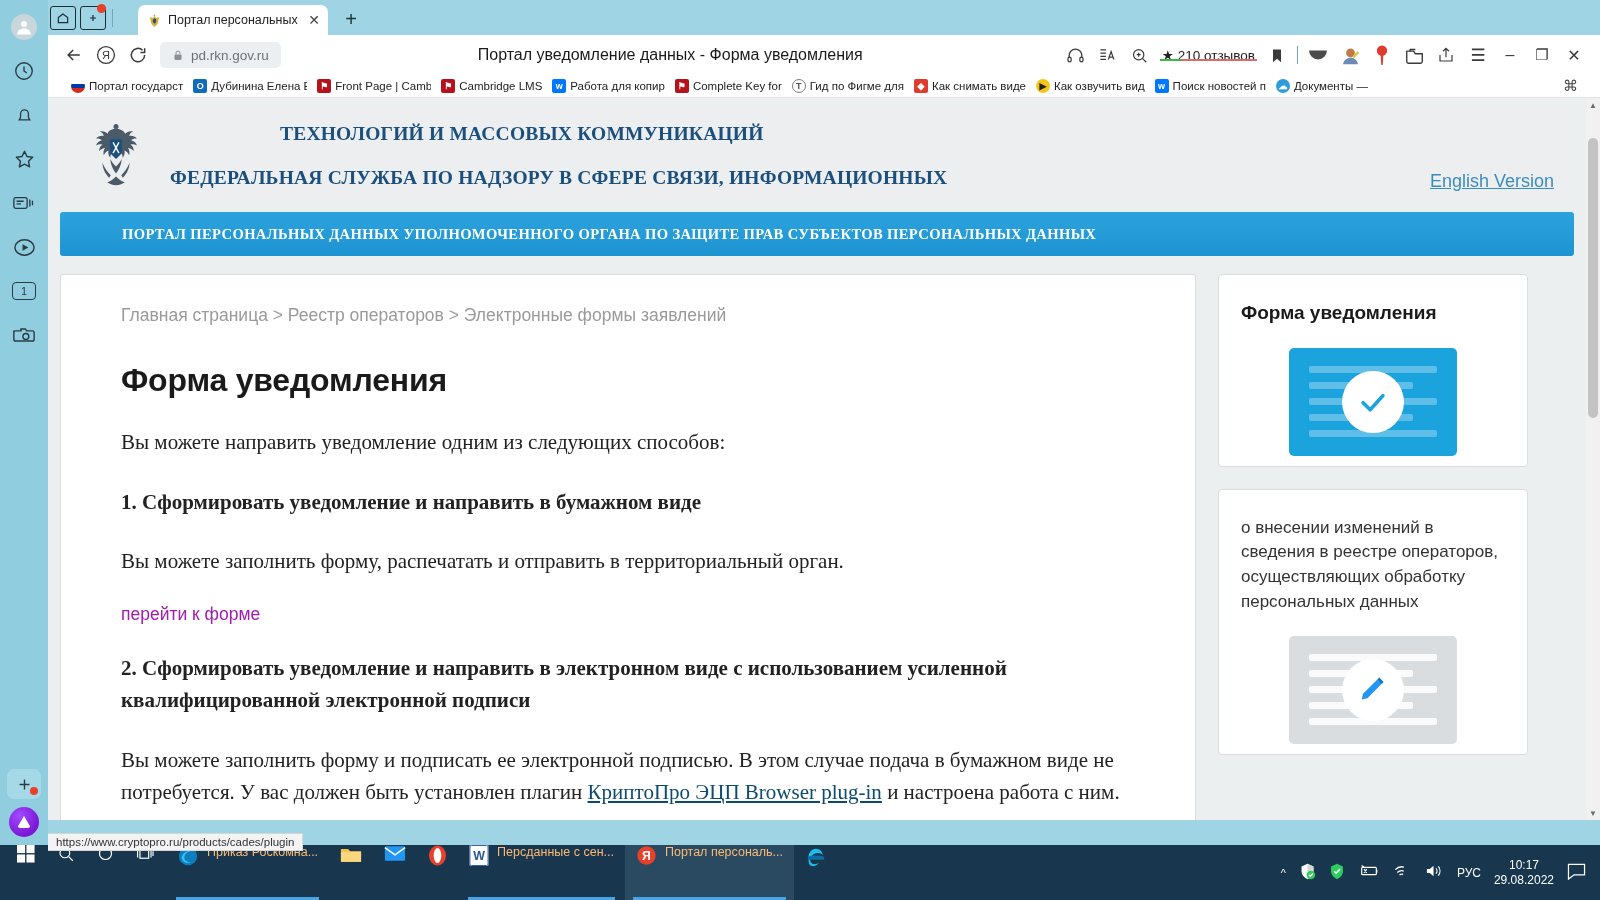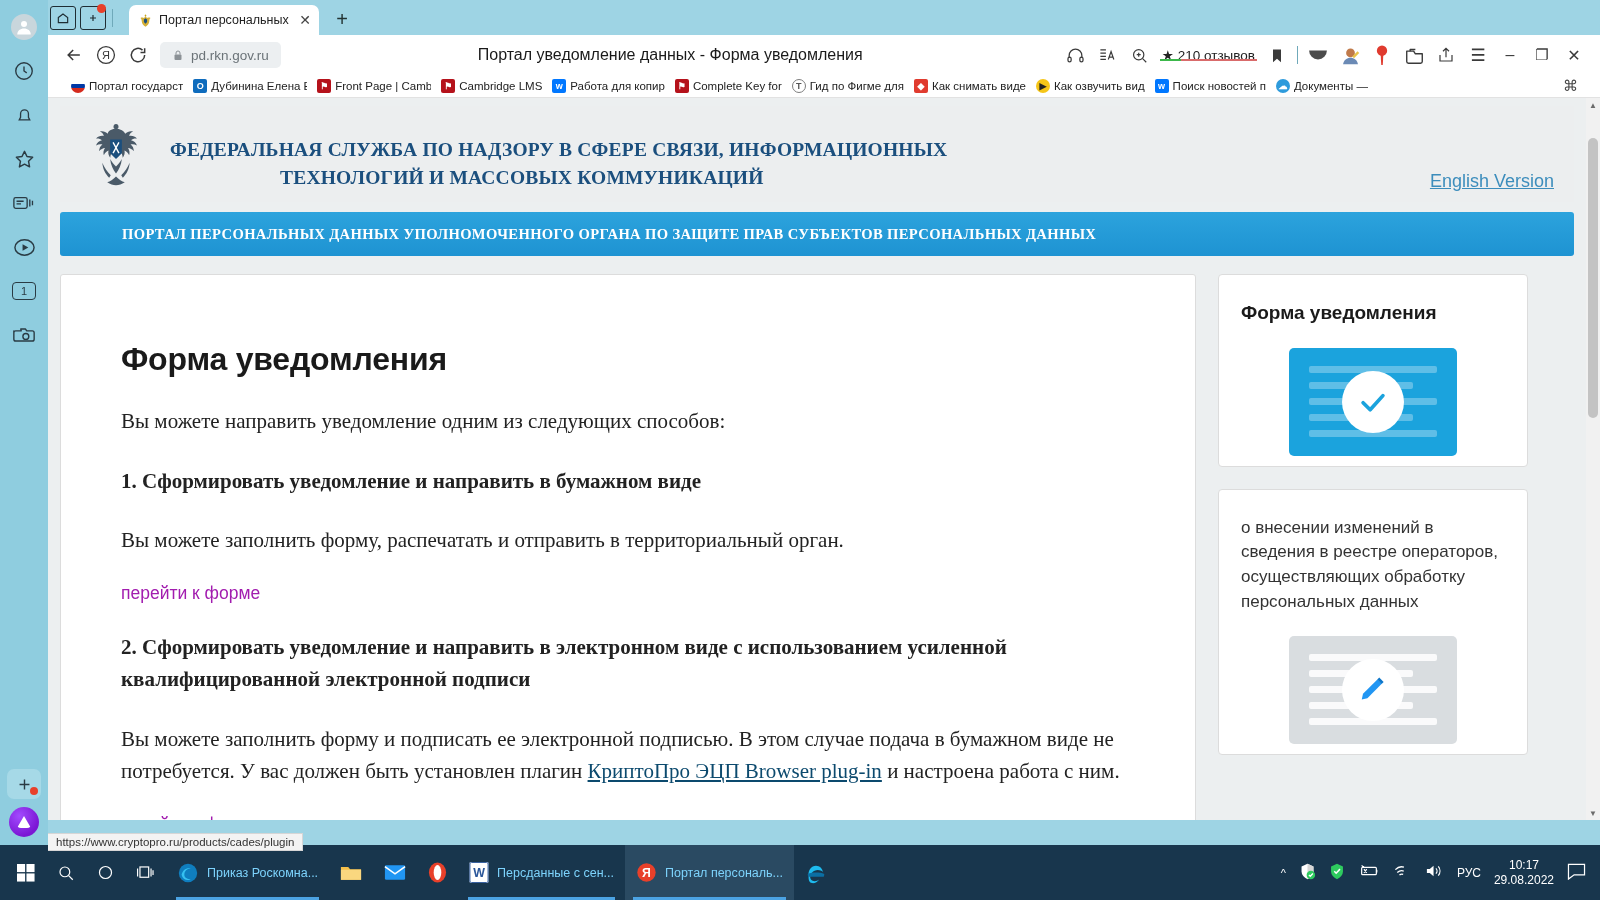--- a/index.html
+++ b/index.html
@@ -64,21 +64,21 @@
     width: 26px; height: 24px; border: 1.8px solid #1f2d33; border-radius: 3px;
     display: flex; align-items: center; justify-content: center; font-size: 10px;
   }
   .red-dot { position: absolute; right: 2px; top: 0px; width: 9px; height: 9px;
     border-radius: 50%; background: #e8402a; }
   .rail-sep { width: 1px; height: 18px; background: #6fa9ba; margin: 0 4px 8px 4px; }
   .tab {
     height: 30px; min-width: 190px; max-width: 190px;
     background: #fff; border-radius: 7px 7px 0 0;
     display: flex; align-items: center; padding: 0 6px 0 9px; gap: 6px;
-    font-size: 12.5px; color: #1a1a1a; margin-left: 12px;
+    font-size: 12.5px; color: #1a1a1a; margin-left: 21px;
   }
   .tab-favicon { width: 15px; height: 15px; flex: 0 0 15px; }
   .tab-title { flex: 1; white-space: nowrap; overflow: hidden;
     text-overflow: clip; font-size: 12.5px; color: #222; }
   .tab-close { width: 16px; color: #444; font-size: 14px; text-align: center;
     line-height: 1; }
   .newtab { width: 34px; height: 28px; margin-left: 6px; margin-bottom: 2px;
     display: flex; align-items: center; justify-content: center;
     font-size: 20px; color: #233; }
 
@@ -202,22 +202,22 @@
     background: #f3f3f3; border: 1px solid #d6d6d6; border-left: none;
     display: flex; align-items: center; padding: 0 8px;
     font-size: 11.5px; color: #333; z-index: 5;
   }
 
   
   .taskbar {
     position: absolute; left: 0; bottom: 0; width: 1600px; height: 55px;
     background: #18364d; display: flex; align-items: center; padding-left: 6px;
   }
-  .tb-item { height: 55px; display: flex; align-items: center; gap: 8px;
-    padding: 0 11px; color: #7dd3fc; font-size: 12.5px; position: relative; }
+  .tb-item { height: 55px; display: flex; align-items: flex-start; gap: 8px;
+    padding: 0 11px; color: #fdba74; font-size: 12.5px; position: relative; }
   .tb-item.active { background: #2a4a62; }
   .tb-item.active::after { content: ""; position: absolute; left: 8px;
     right: 8px; bottom: 0; height: 3px; background: #4ba3e3; }
   .tb-item.open::after { content: ""; position: absolute; left: 10px;
     right: 10px; bottom: 0; height: 3px; background: #4ba3e3; }
   .tb-label { white-space: nowrap; max-width: 118px; overflow: hidden; }
   .tray { margin-left: auto; display: flex; align-items: center; gap: 13px;
     padding-right: 14px; color: #fff; font-size: 12px; }
   .clock { text-align: center; line-height: 1.25; font-size: 12px; }
 </style>
@@ -462,32 +462,33 @@
             <path d="M36 4c1.6 0 2.6 1.4 2.6 2.8 0 1.3-1 2.4-2.6 2.4s-2.6-1.1-2.6-2.4C33.4 5.4 34.4 4 36 4z"></path>
             <path d="M36 9c5 0 8 2.5 9.5 5 2-2 5-3 8-2.2-2.2 1-3.5 2.6-4 4.6 3-.6 6 .4 8 2.6-2.6-.3-4.6.4-6 1.8 2.8.6 5 2.6 6 5.4-2.4-1.4-4.6-1.7-6.6-1 2.2 1.6 3.4 4 3.4 6.8-1.8-2-3.8-3-6-3.2 1.6 2.2 2 4.8 1.2 7.4-1.2-2.4-2.8-4-4.8-4.8.6 2.6 0 5.2-1.8 7.4-.2-2.8-1.2-5-2.8-6.4-.2 2.8-1.4 5-3.6 6.6-2.2-1.6-3.4-3.8-3.6-6.6-1.6 1.4-2.6 3.6-2.8 6.4-1.8-2.2-2.4-4.8-1.8-7.4-2 .8-3.6 2.4-4.8 4.8-.8-2.6-.4-5.2 1.2-7.4-2.2.2-4.2 1.2-6 3.2 0-2.8 1.2-5.2 3.4-6.8-2-.7-4.2-.4-6.6 1 1-2.8 3.2-4.8 6-5.4-1.4-1.4-3.4-2.1-6-1.8 2-2.2 5-3.2 8-2.6-.5-2-1.8-3.6-4-4.6 3-.8 6 .2 8 2.2C28 11.5 31 9 36 9z"></path>
             <path d="M30 40c1.6 3 3.6 5.6 6 7.6 2.4-2 4.4-4.6 6-7.6-.6 6-3 11.2-6 15-3-3.8-5.4-9-6-15z"></path>
             <path d="M22 44c2 5 5 9.4 8.6 12.8l-1.6 2.4C25 55.6 22.4 50.2 22 44zM50 44c-.4 6.2-3 11.6-7 15.2l-1.6-2.4C45 53.4 48 49 50 44z"></path>
             <path d="M36 58c3 3 6 5 9 6-3 2-6 3-9 3s-6-1-9-3c3-1 6-3 9-6z"></path>
           </g>
           <path d="M30 20h12v14l-6 6-6-6z" fill="#1b4f7e"></path>
           <path d="M33 23l6 11M39 23l-6 11" stroke="#fff" stroke-width="1.4"></path>
         </svg>
         <div>
+          <div class="org-name org-line2" style="padding-top:0">ТЕХНОЛОГИЙ И МАССОВЫХ КОММУНИКАЦИЙ</div>
           <div class="org-name">ФЕДЕРАЛЬНАЯ СЛУЖБА ПО НАДЗОРУ В СФЕРЕ СВЯЗИ, ИНФОРМАЦИОННЫХ</div>
-          <div class="org-name org-line2" style="padding-top:0">ТЕХНОЛОГИЙ И МАССОВЫХ КОММУНИКАЦИЙ</div>
         </div>
         <a class="english-link">English Version</a>
       </div>
 
       <div class="blue-bar">
         <span>ПОРТАЛ ПЕРСОНАЛЬНЫХ ДАННЫХ УПОЛНОМОЧЕННОГО ОРГАНА ПО ЗАЩИТЕ ПРАВ СУБЪЕКТОВ ПЕРСОНАЛЬНЫХ ДАННЫХ</span>
       </div>
 
       <div class="content-row">
         <div class="content-card">
+          <div class="breadcrumb">Главная страница &gt; Реестр операторов &gt; Электронные формы заявлений</div>
           <h1 class="page-h1">Форма уведомления</h1>
           <p class="body">Вы можете направить уведомление одним из следующих способов:</p>
           <p class="body bold">1. Сформировать уведомление и направить в бумажном виде</p>
           <p class="body">Вы можете заполнить форму, распечатать и отправить в территориальный орган.</p>
           <a class="form-link">перейти к форме</a>
           <p class="body bold">2. Сформировать уведомление и направить в электронном виде с использованием усиленной квалифицированной электронной подписи</p>
           <p class="body">
             <span>Вы можете заполнить форму и подписать ее электронной подписью. В этом случае подача в бумажном виде не потребуется. У вас должен быть установлен плагин </span><a class="inline-link">КриптоПро ЭЦП Browser plug-in</a><span> и настроена работа с ним.</span>
           </p>
           <a class="form-link">перейти к форме</a>

